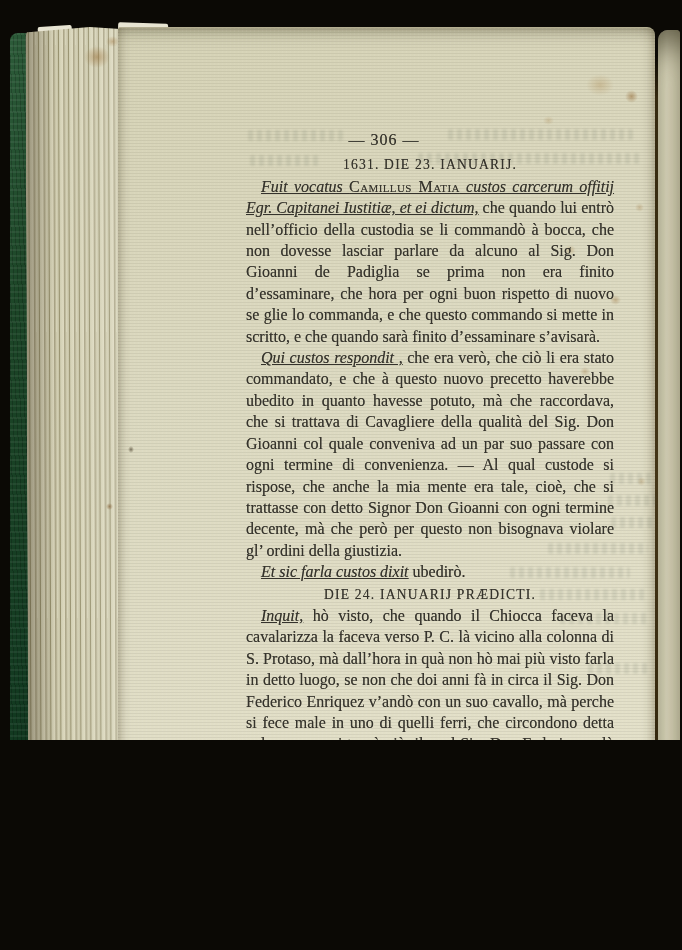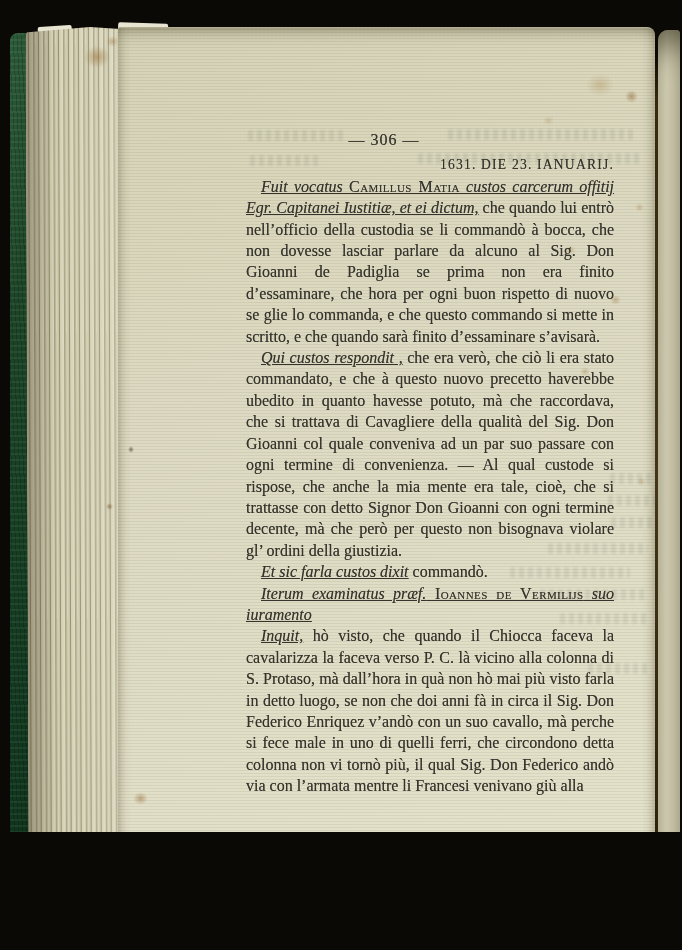--- a/index.html
+++ b/index.html
@@ -1,16 +1,16 @@
 <!DOCTYPE html>
 <html><head>
 <meta charset="utf-8">
 <style>
   html,body{margin:0;padding:0;background:#0b0905;}
-  .scene{position:relative;width:682px;height:832px;background:#0b0905;overflow:hidden;
+  .scene{position:relative;width:682px;height:740px;background:#0b0905;overflow:hidden;
          font-family:"Liberation Serif","DejaVu Serif",serif;}
   
   .board{position:absolute;left:10px;top:33px;width:27px;height:872px;
          background:linear-gradient(100deg,#2d5c3a 0%,#1c4527 30%,#123920 70%,#0d2f19 100%);
          border-radius:8px 0 0 10px;}
   .board::after{content:"";position:absolute;inset:0;border-radius:inherit;
          background:repeating-linear-gradient(0deg,rgba(255,255,255,.06) 0 2px,transparent 2px 6px),
                     repeating-linear-gradient(87deg,rgba(0,0,0,.18) 0 1px,transparent 1px 4px);}
   
   .stack{position:absolute;left:27px;top:27px;width:117px;height:896px;
@@ -41,21 +41,21 @@
   .facing{position:absolute;right:2px;top:30px;width:22px;height:888px;
         background:linear-gradient(90deg,#cdc9ad,#dad7bd 40%,#c3bfa2);
         border-radius:10px 4px 6px 12px;
         box-shadow:inset 0 34px 34px -22px rgba(40,35,15,.65),inset 0 -44px 44px -26px rgba(40,35,15,.7);}
   
   .textblock{position:absolute;left:128px;top:101px;width:368px;z-index:5;
         font-size:16px;line-height:21.4px;color:#35332c;
         text-shadow:0 0 .4px rgba(40,38,30,.55);}
   .blk{margin:0;}
   .pagenum{text-align:center;transform:translateX(-46px);letter-spacing:1px;}
-  .heading{text-align:right;}
+  .heading{text-align:center;}
   .heading.h1{margin-top:3px;}
   .para{text-align:justify;text-indent:15px;}
   .i{font-style:italic;text-decoration:underline;}
   .sc{font-variant:small-caps;letter-spacing:.4px;text-decoration:underline;}
   .caps{font-size:13.6px;letter-spacing:1.2px;}
   
   .stain{position:absolute;border-radius:50%;z-index:4;pointer-events:none;}
   .ghost{position:absolute;height:11px;z-index:3;opacity:.13;filter:blur(1.2px);border-radius:2px;
         background:repeating-linear-gradient(90deg,rgba(85,95,80,.85) 0 5px,rgba(85,95,80,0) 5px 9px);}
 </style>
@@ -72,22 +72,22 @@
   <div class="stack"></div>
 
   <div class="corner" style="left:15px;top:876px;width:24px;height:32px;transform:rotate(9deg);background:#ecead9;"></div>
 
   <div class="page">
     <div class="textblock">
         <div class="blk pagenum"><span class="r">— 306 —</span></div>
         <div class="blk heading h1"><span class="caps">1631. DIE 23. IANUARIJ.</span></div>
         <div class="blk para"><span class="i">Fuit vocatus </span><span class="sc">Camillus Matia</span><span class="i"> custos carcerum offitij Egr. Capitanei Iustitiæ, et ei dictum,</span><span class="r"> che quando lui entrò nell’officio della custodia se li commandò à bocca, che non dovesse lasciar parlare da alcuno al Sig. Don Gioanni de Padiglia se prima non era finito d’essaminare, che hora per ogni buon rispetto di nuovo se glie lo commanda, e che questo commando si mette in scritto, e che quando sarà finito d’essaminare s’avisarà.</span></div>
         <div class="blk para"><span class="i">Qui custos respondit ,</span><span class="r"> che era verò, che ciò li era stato commandato, e che à questo nuovo precetto haverebbe ubedito in quanto havesse potuto, mà che raccordava, che si trattava di Cavagliere della qualità del Sig. Don Gioanni col quale conveniva ad un par suo passare con ogni termine di convenienza. — Al qual custode si rispose, che anche la mia mente era tale, cioè, che si trattasse con detto Signor Don Gioanni con ogni termine decente, mà che però per questo non bisognava violare gl’ ordini della giustizia.</span></div>
-        <div class="blk para"><span class="i">Et sic farla custos dixit</span><span class="r"> commandò.</span></div>
-        <div class="blk para"><span class="i">Iterum examinatus præf.</span><span class="sc"> Ioannes de Vermilijs</span><span class="i"> suo iuramento</span></div>
+        <div class="blk para"><span class="i">Et sic farla custos dixit</span><span class="r"> ubedirò.</span></div>
+        <div class="blk heading"><span class="caps">DIE 24. IANUARIJ PRÆDICTI.</span></div>
         <div class="blk para"><span class="i">Inquit,</span><span class="r"> hò visto, che quando il Chiocca faceva la cavalarizza la faceva verso P. C. là vicino alla colonna di S. Protaso, mà dall’hora in quà non hò mai più visto farla in detto luogo, se non che doi anni fà in circa il Sig. Don Federico Enriquez v’andò con un suo cavallo, mà perche si fece male in uno di quelli ferri, che circondono detta colonna non vi tornò più, il qual Sig. Don Federico andò via con l’armata mentre li Francesi venivano giù alla</span></div>
       </div>
   </div>
 
   <div class="ghost" style="left:448px;top:129px;width:185px;"></div>
   <div class="ghost" style="left:418px;top:153px;width:225px;"></div>
   <div class="ghost" style="left:248px;top:130px;width:95px;"></div>
   <div class="ghost" style="left:250px;top:155px;width:70px;"></div>
   <div class="ghost" style="left:610px;top:473px;width:44px;"></div>
   <div class="ghost" style="left:608px;top:495px;width:48px;"></div>

